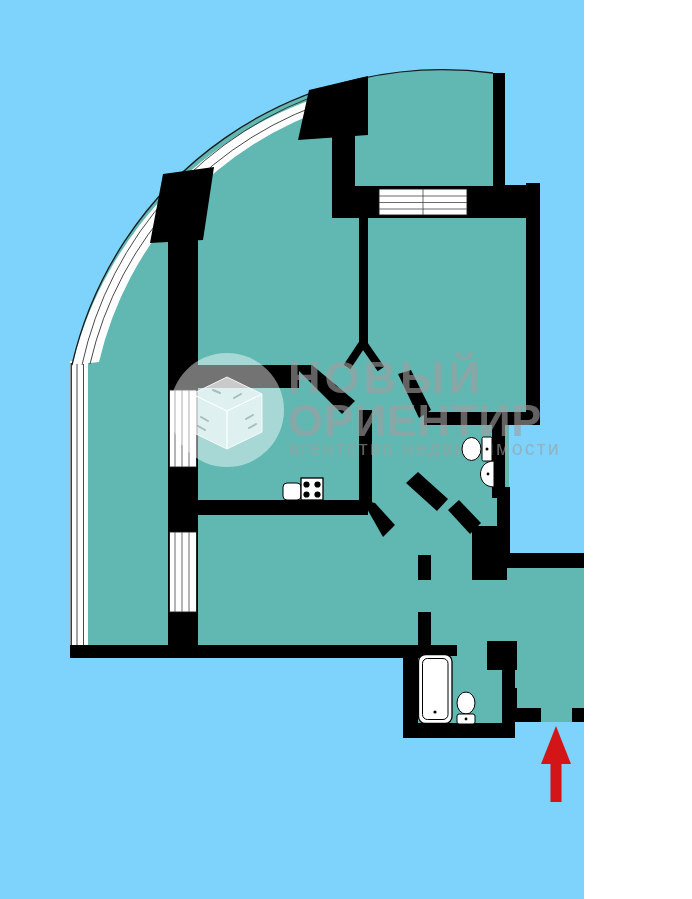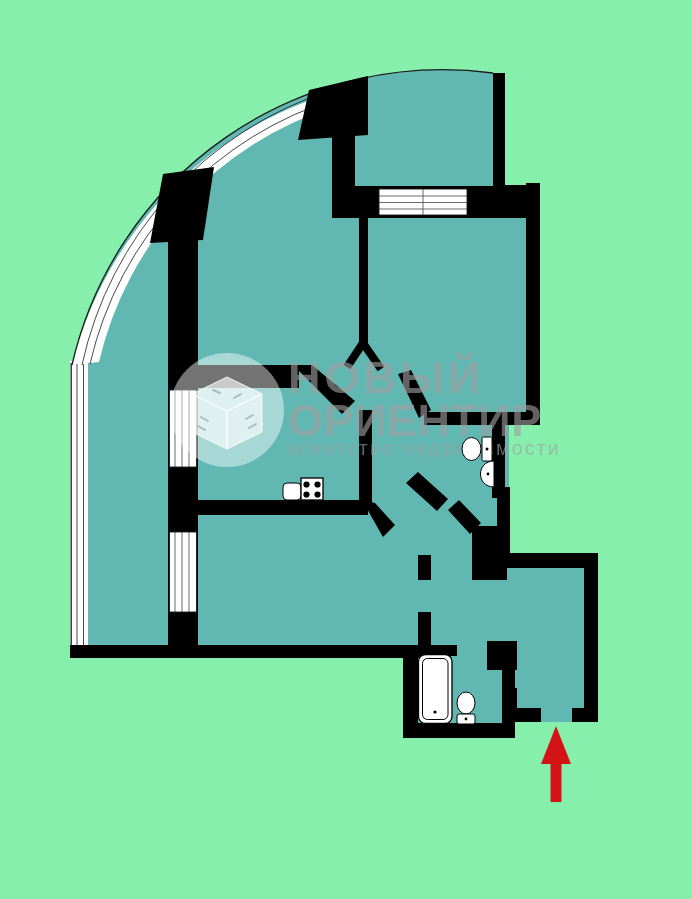--- a/index.html
+++ b/index.html
@@ -1,16 +1,16 @@
 <!DOCTYPE html>
 <html style="--room-fill: #61B8B2; --wall: #000000; --window: #FFFFFF; --outline: #1A1A1A; --entrance-arrow: #D31518; --watermark-text: rgba(158,158,158,0.62); --watermark-circle: rgba(255,255,255,0.45);"><head>
 <meta charset="utf-8">
 <style>
   html,body{margin:0;padding:0;background:#fff;}
-  .canvas{position:relative;width:692px;height:899px;background:#86efac;overflow:hidden;
+  .canvas{position:relative;width:584px;height:899px;background:#7dd3fc;overflow:hidden;
           font-family:"Liberation Sans", sans-serif;}
   svg{display:block}
   .room{fill:var(--room-fill,#61B8B2);}
   .wall{fill:var(--wall,#000);}
   .tick{stroke:var(--wall,#000);stroke-width:8;stroke-linecap:butt;}
   .band{fill:var(--window,#fff);}
   .arcline{fill:none;stroke:var(--outline,#1a1a1a);stroke-width:1.3;}
   .arcline.thin{stroke-width:0.8;}
   .win{fill:var(--window,#fff);stroke:#1a1a1a;stroke-width:0.9;}
   .winline{stroke:#444;stroke-width:0.8;}

